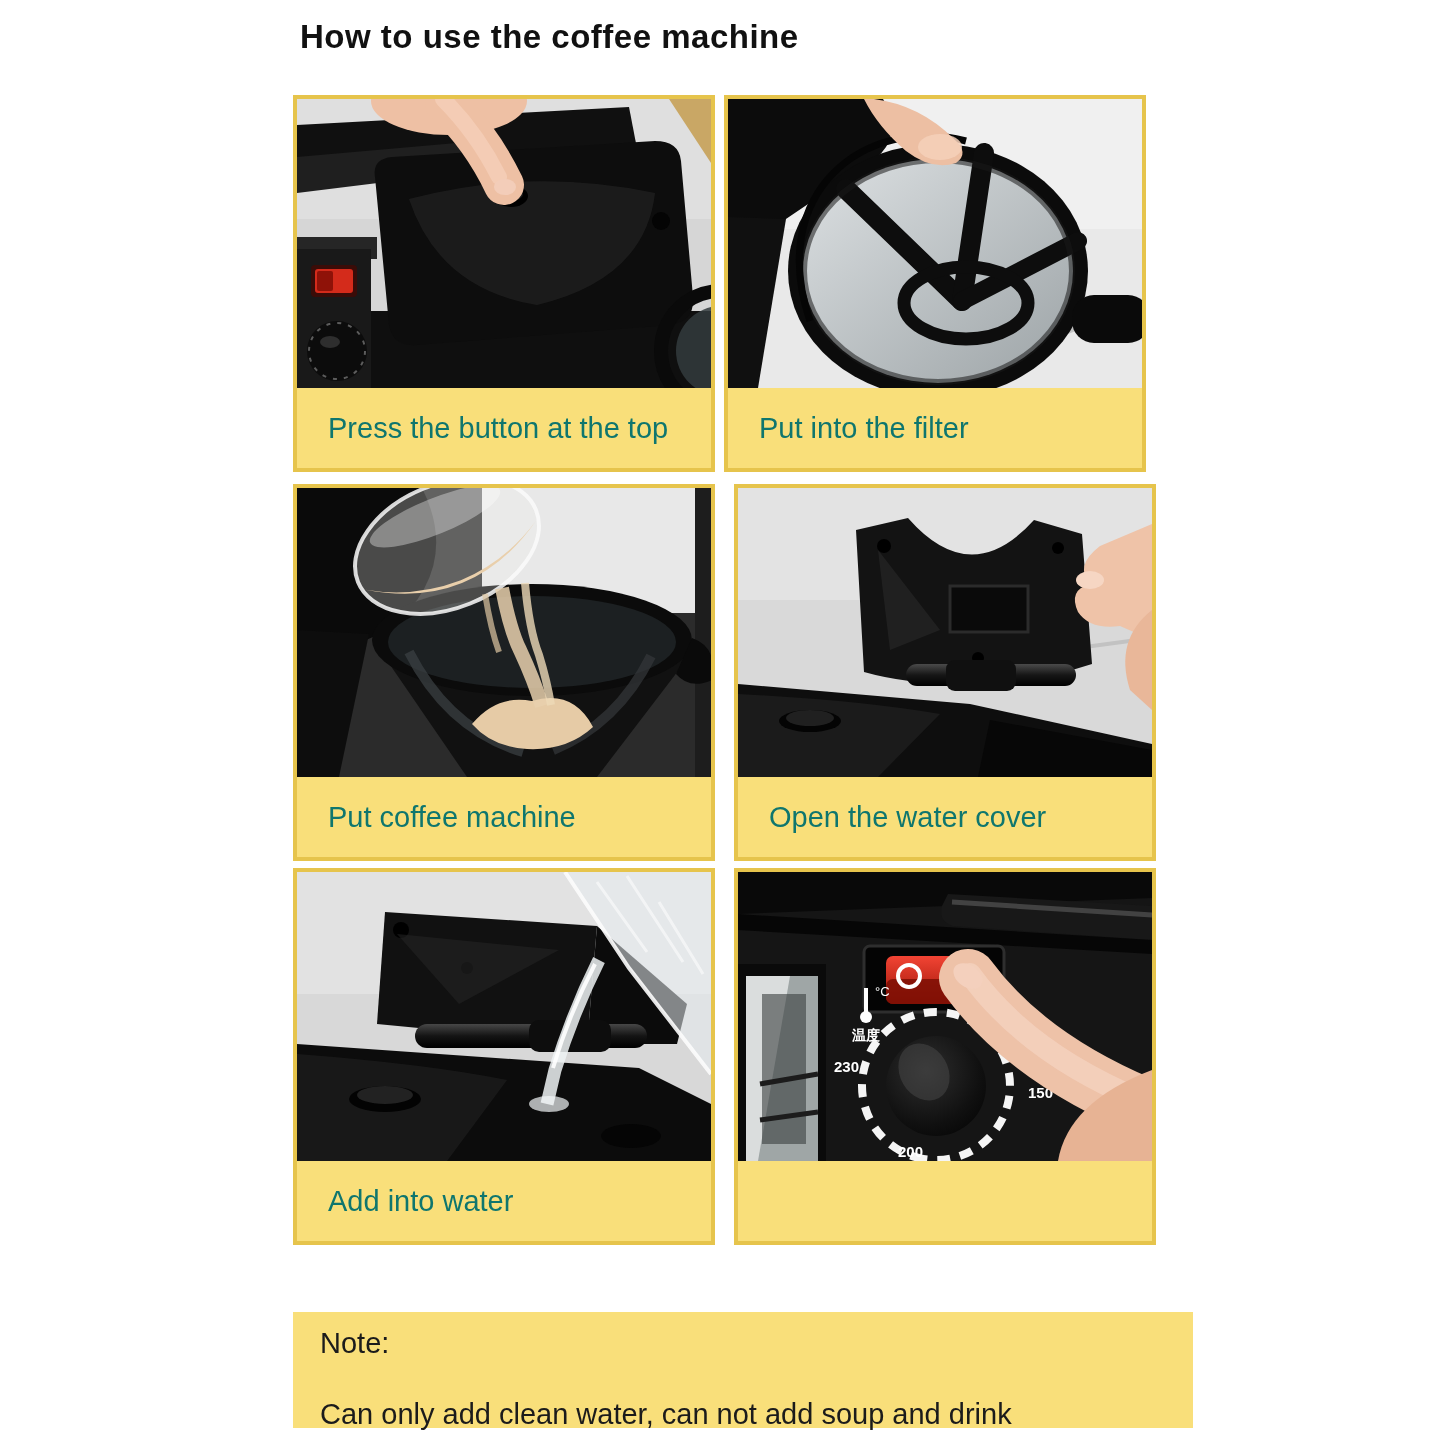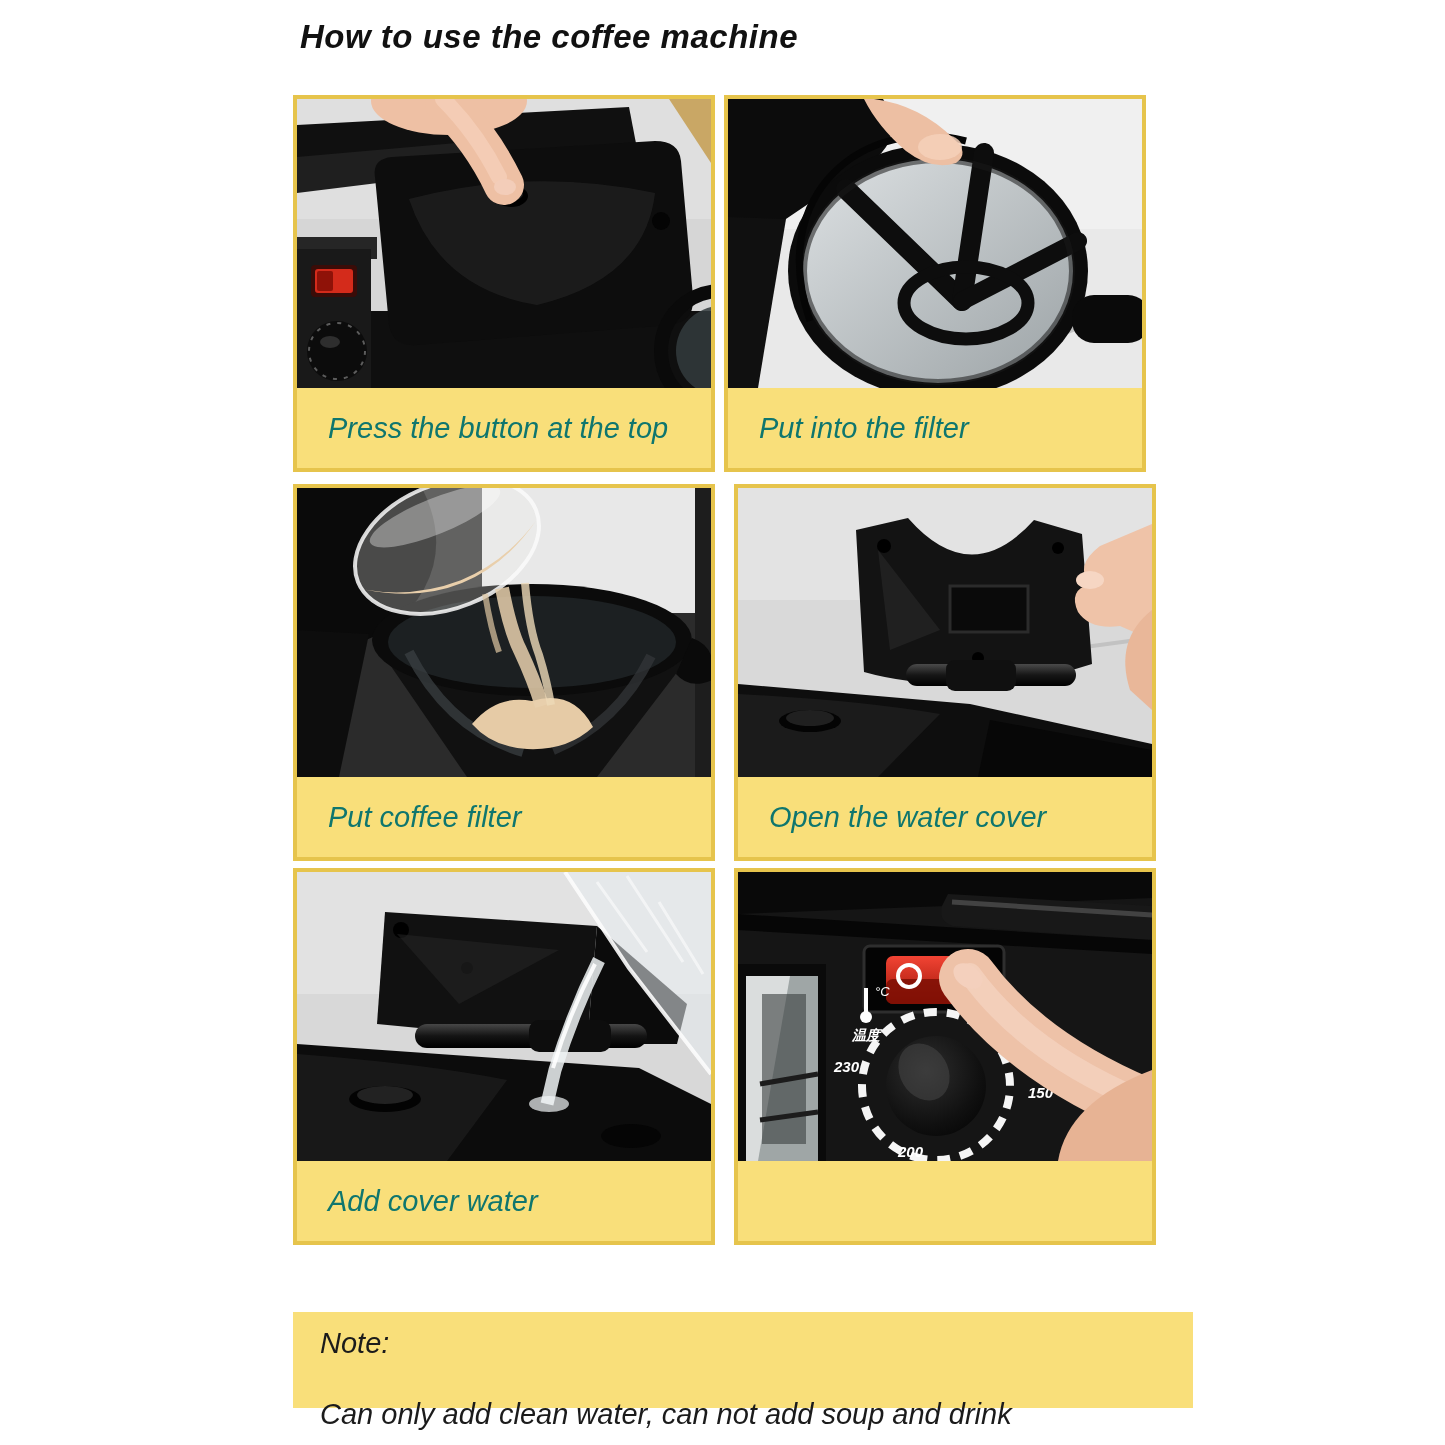--- a/index.html
+++ b/index.html
@@ -3,41 +3,41 @@
 <meta charset="utf-8">
 <style>
   :root{
     --band-yellow:#f9df7a;
     --border-gold:#e6c44c;
     --switch-red:#d42b1b;
   }
   html,body{margin:0;padding:0;background:#ffffff;}
   .page{
     position:relative;width:1445px;height:1445px;background:#ffffff;
-    font-family:"Liberation Sans",sans-serif;overflow:hidden;font-style:italic;
+    font-family:"Liberation Sans",sans-serif;overflow:hidden;
   }
   .title{
     position:absolute;left:300px;top:18px;margin:0;
     font-size:33px;font-weight:bold;color:#111;letter-spacing:.5px;
   }
   .panel{
     position:absolute;width:422px;height:377px;box-sizing:border-box;
     background:var(--band-yellow,#f9df7a);
     border:4px solid var(--border-gold,#e6c44c);
   }
   .photo{
     position:relative;width:414px;height:289px;overflow:hidden;background:#cfcfcf;
   }
   .photo svg{display:block;width:414px;height:289px;}
   .caption{
     height:80px;display:flex;align-items:center;
     padding-left:31px;font-size:29px;color:#0f766e;
   }
   .note-box{
-    position:absolute;left:293px;top:1312px;width:900px;height:96px;
+    position:absolute;left:293px;top:1312px;width:900px;height:116px;
     box-sizing:border-box;background:var(--band-yellow,#f9df7a);
     padding:14px 0 0 27px;color:#1b1b1b;
   }
   .note-label{font-size:29px;line-height:1.2;}
   .note-text{font-size:29px;line-height:1.2;margin-top:36px;}
   svg text{font-family:"Liberation Sans",sans-serif;}
 </style>
 </head>
 <body>
 
@@ -145,21 +145,21 @@
           <path d="M 58,68 Q 150,128 242,68 Q 200,94 150,95 Q 100,94 58,68 Z" fill="#e9cfab"></path>
           <ellipse cx="150" cy="26" rx="70" ry="18" fill="#ffffff" opacity=".35"></ellipse>
         </g>
         <g>
           <path d="M 205,100 q 8,42 18,62 q 14,30 22,56" stroke="#e7d0ad" stroke-width="14" fill="none" opacity=".85"></path>
           <path d="M 228,95 q 4,46 14,72 q 8,26 12,50" stroke="#eed9b8" stroke-width="8" fill="none" opacity=".8"></path>
           <path d="M 188,106 q 6,36 14,58" stroke="#dfc7a2" stroke-width="6" fill="none" opacity=".7"></path>
         </g>
       </svg>
     </div>
-    <div class="caption">Put coffee filter</div>
+    <div class="caption">Put coffee machine</div>
   </section>
 
   <section class="panel" style="left:734px;top:484px">
     <div class="photo">
       <svg viewBox="0 0 414 289">
         <defs>
           <linearGradient id="p4m" x1="0" y1="0" x2="0" y2="1">
             <stop offset="0" stop-color="#4a4a4a"></stop>
               <stop offset=".5" stop-color="#161616"></stop>
               <stop offset="1" stop-color="#000"></stop>
@@ -232,21 +232,21 @@
           <path d="M 268,0 L 332,96 L 414,202" fill="none" stroke="#fcfcfc" stroke-width="4" opacity=".9"></path>
           <path d="M 300,10 L 350,80 M 330,4 L 386,90 M 362,30 L 406,102" stroke="#ffffff" stroke-width="3" opacity=".55"></path>
         </g>
         <g>
           <path d="M 302,88 Q 276,140 258,198 L 250,232" stroke="#eef3f5" stroke-width="13" fill="none" opacity=".85"></path>
           <path d="M 298,92 Q 272,142 256,196" stroke="#ffffff" stroke-width="4" fill="none" opacity=".9"></path>
           <ellipse cx="252" cy="232" rx="20" ry="8" fill="#f2f6f8" opacity=".7"></ellipse>
         </g>
       </svg>
     </div>
-    <div class="caption">Add cover water</div>
+    <div class="caption">Add into water</div>
   </section>
 
   <section class="panel" style="left:734px;top:868px">
     <div class="photo">
       <svg viewBox="0 0 414 289">
         <defs>
           <radialGradient id="p6k" cx=".4" cy=".35" r=".9">
             <stop offset="0" stop-color="#2e2e2e"></stop>
               <stop offset=".6" stop-color="#101010"></stop>
               <stop offset="1" stop-color="#000"></stop>

